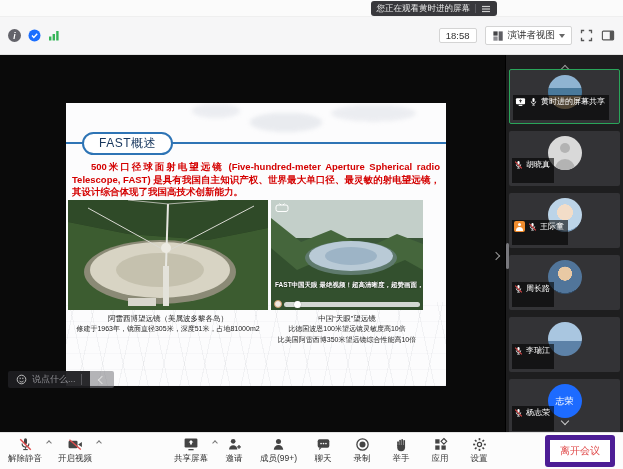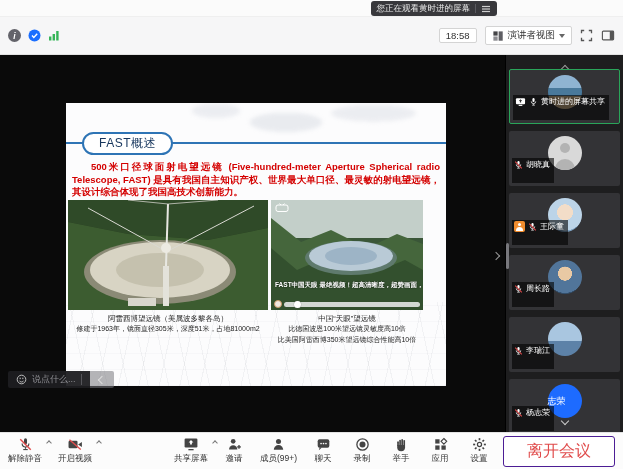--- a/index.html
+++ b/index.html
@@ -76,38 +76,38 @@
   .tile{position:relative;height:55px;background:#333336;border-radius:2px;overflow:hidden}
   .tile.active{border:1px solid #2aa55a}
   .avatar{position:absolute;left:50%;top:5px;transform:translateX(-50%);width:34px;height:34px;border-radius:50%}
   .av-beach{background:linear-gradient(180deg,#8fb4d2 0 38%,#49799b 38% 62%,#c7ad85 62% 100%)}
   .av-sil{background:#d9d9d9;display:flex;align-items:flex-end;justify-content:center;overflow:hidden}
   .av-sil .head{width:10px;height:10px;border-radius:50%;background:#b3b3b3;position:absolute;top:7px;left:12px}
   .av-sil .body{width:20px;height:11px;border-radius:10px 10px 0 0;background:#b3b3b3}
   .av-child{background:radial-gradient(circle at 50% 42%,#f3ddc8 0 30%,#bcd4e8 31% 70%,#7fa3c4 71%)}
   .av-man{background:radial-gradient(circle at 50% 40%,#e9c9a4 0 26%,#51759a 27% 72%,#33506e 73%)}
   .av-land{background:linear-gradient(180deg,#a9c6e0 0 55%,#5d82a8 55%)}
-  .av-blue{background:#1d6bff;display:flex;align-items:center;justify-content:flex-start;color:#fff;font-size:9px}
+  .av-blue{background:#1d6bff;display:flex;align-items:center;justify-content:center;color:#fff;font-size:9px}
   .tile-label{position:absolute;left:3px;bottom:3px;display:flex;align-items:center;gap:3px;
     background:rgba(0,0,0,.6);border-radius:0;padding:1px 4px 13px 2px;color:#fff;font-size:8px;white-space:nowrap}
   .host-badge{width:11px;height:11px;border-radius:2px;background:#f08c2e;position:relative;flex:none}
   .host-badge::before{content:"";position:absolute;left:3.6px;top:1.6px;width:3.8px;height:3.8px;border-radius:50%;background:#fff}
   .host-badge::after{content:"";position:absolute;left:2px;top:6px;width:7px;height:4px;border-radius:4px 4px 0 0;background:#fff}
   .sb-more{position:absolute;bottom:4px;left:50%;transform:translateX(-50%)}
 
   
   .bottombar{position:absolute;left:0;right:0;bottom:0;height:37px;background:#fcfcfc;border-top:1px solid #e3e3e3;
     display:flex;align-items:center;padding:0 8px}
   .tb-left{display:flex;gap:16px}
   .tb-center{display:flex;gap:13px;margin-left:82px}
   .tb-item{display:flex;flex-direction:column;align-items:center;justify-content:center;gap:1px;position:relative;min-width:26px}
   .tb-item .lbl{font-size:8.5px;color:#333;white-space:nowrap}
   .sub-chev{position:absolute;top:4px;right:-9px}
-  .leave-btn{margin-left:auto;background:#fff;border:1px solid #4c1d95;color:#e04b4b;font-size:16px;
-    border-radius:3px;padding:4px 23px}
+  .leave-btn{margin-left:auto;background:#fff;border:5px solid #4c1d95;color:#e04b4b;font-size:10px;
+    border-radius:3px;padding:4px 10px}
 </style>
 </head>
 <body>
 
 <div class="app">
 
   <div class="topstrip"></div>
   <div class="notif">
     <span>您正在观看黄时进的屏幕</span>
     <span class="vdiv"></span>

